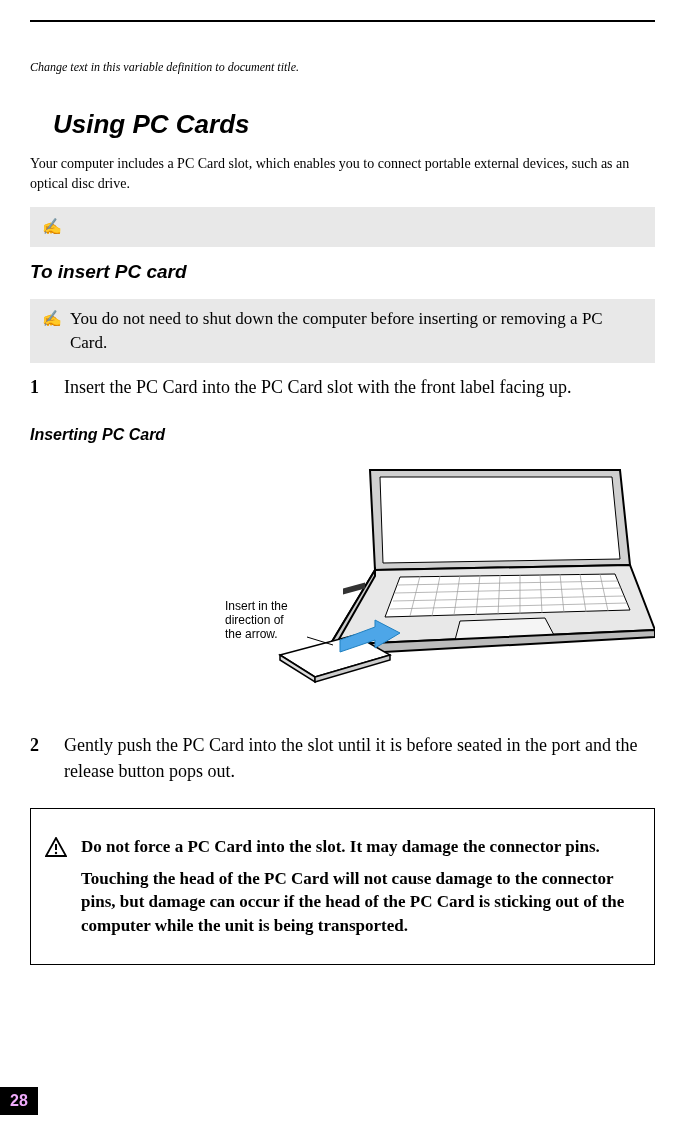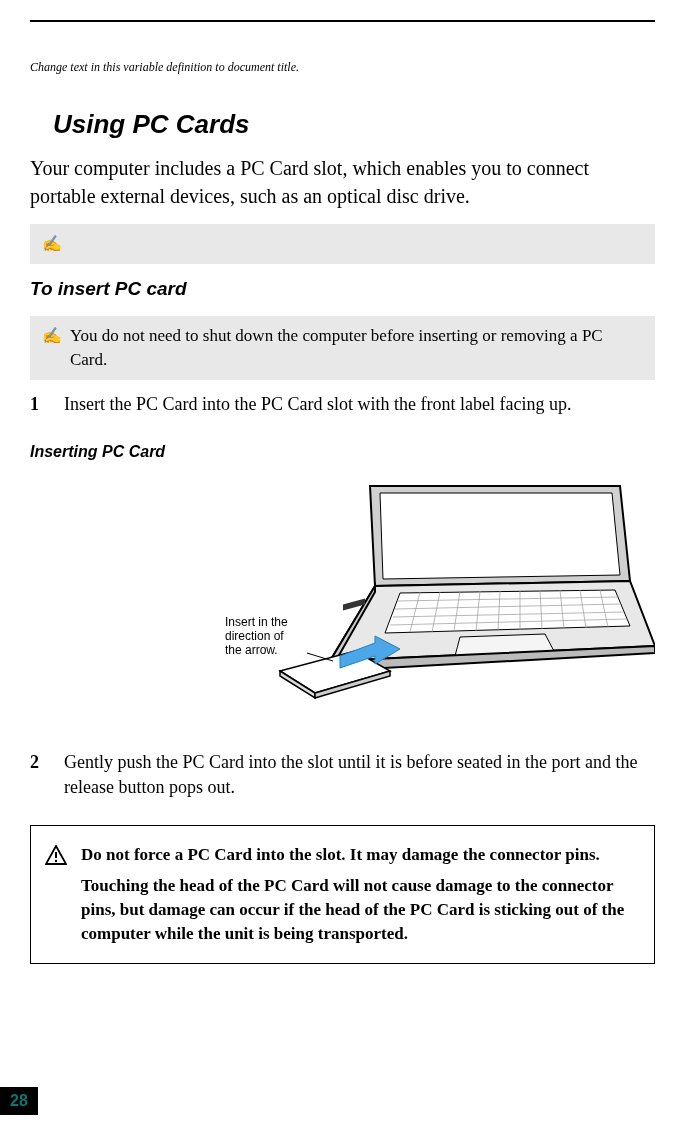--- a/index.html
+++ b/index.html
@@ -29,21 +29,21 @@
     }
     h1 {
       font-family: Arial, Helvetica, sans-serif;
       font-style: italic;
       font-weight: bold;
       font-size: 26px;
       margin-bottom: 12px;
       margin-left: 23px;
     }
     .intro-text {
-      font-size: 20px;
+      font-size: 14px;
       margin-bottom: 14px;
     }
     .note-box {
       background-color: #e8e8e8;
       padding: 8px 12px 8px 12px;
       margin-bottom: 12px;
       display: flex;
       align-items: flex-start;
       gap: 8px;
     }
@@ -80,21 +80,21 @@
       font-size: 16px;
       margin-bottom: 18px;
     }
     .figure {
       text-align: right;
       margin-bottom: 32px;
       padding-left: 60px;
     }
     .caution-box {
       border: 1.5px solid #000;
-      padding: 17px 14px;
+      padding: 26px 14px;
       display: flex;
       gap: 14px;
       align-items: flex-start;
     }
     .caution-icon {
       flex-shrink: 0;
       margin-top: 2px;
     }
     .caution-text {
       font-weight: bold;
@@ -104,21 +104,21 @@
       margin-bottom: 8px;
     }
     .caution-text p:last-child {
       margin-bottom: 0;
     }
     .page-number {
       position: absolute;
       bottom: 12px;
       left: 0;
       background: #000;
-      color: #0f766e;
+      color: #f0abfc;
       font-family: Arial, Helvetica, sans-serif;
       font-weight: bold;
       font-size: 16px;
       padding: 3px 10px;
     }
   </style>
 </head>
 <body>
 
 <div class="header-line"></div>

